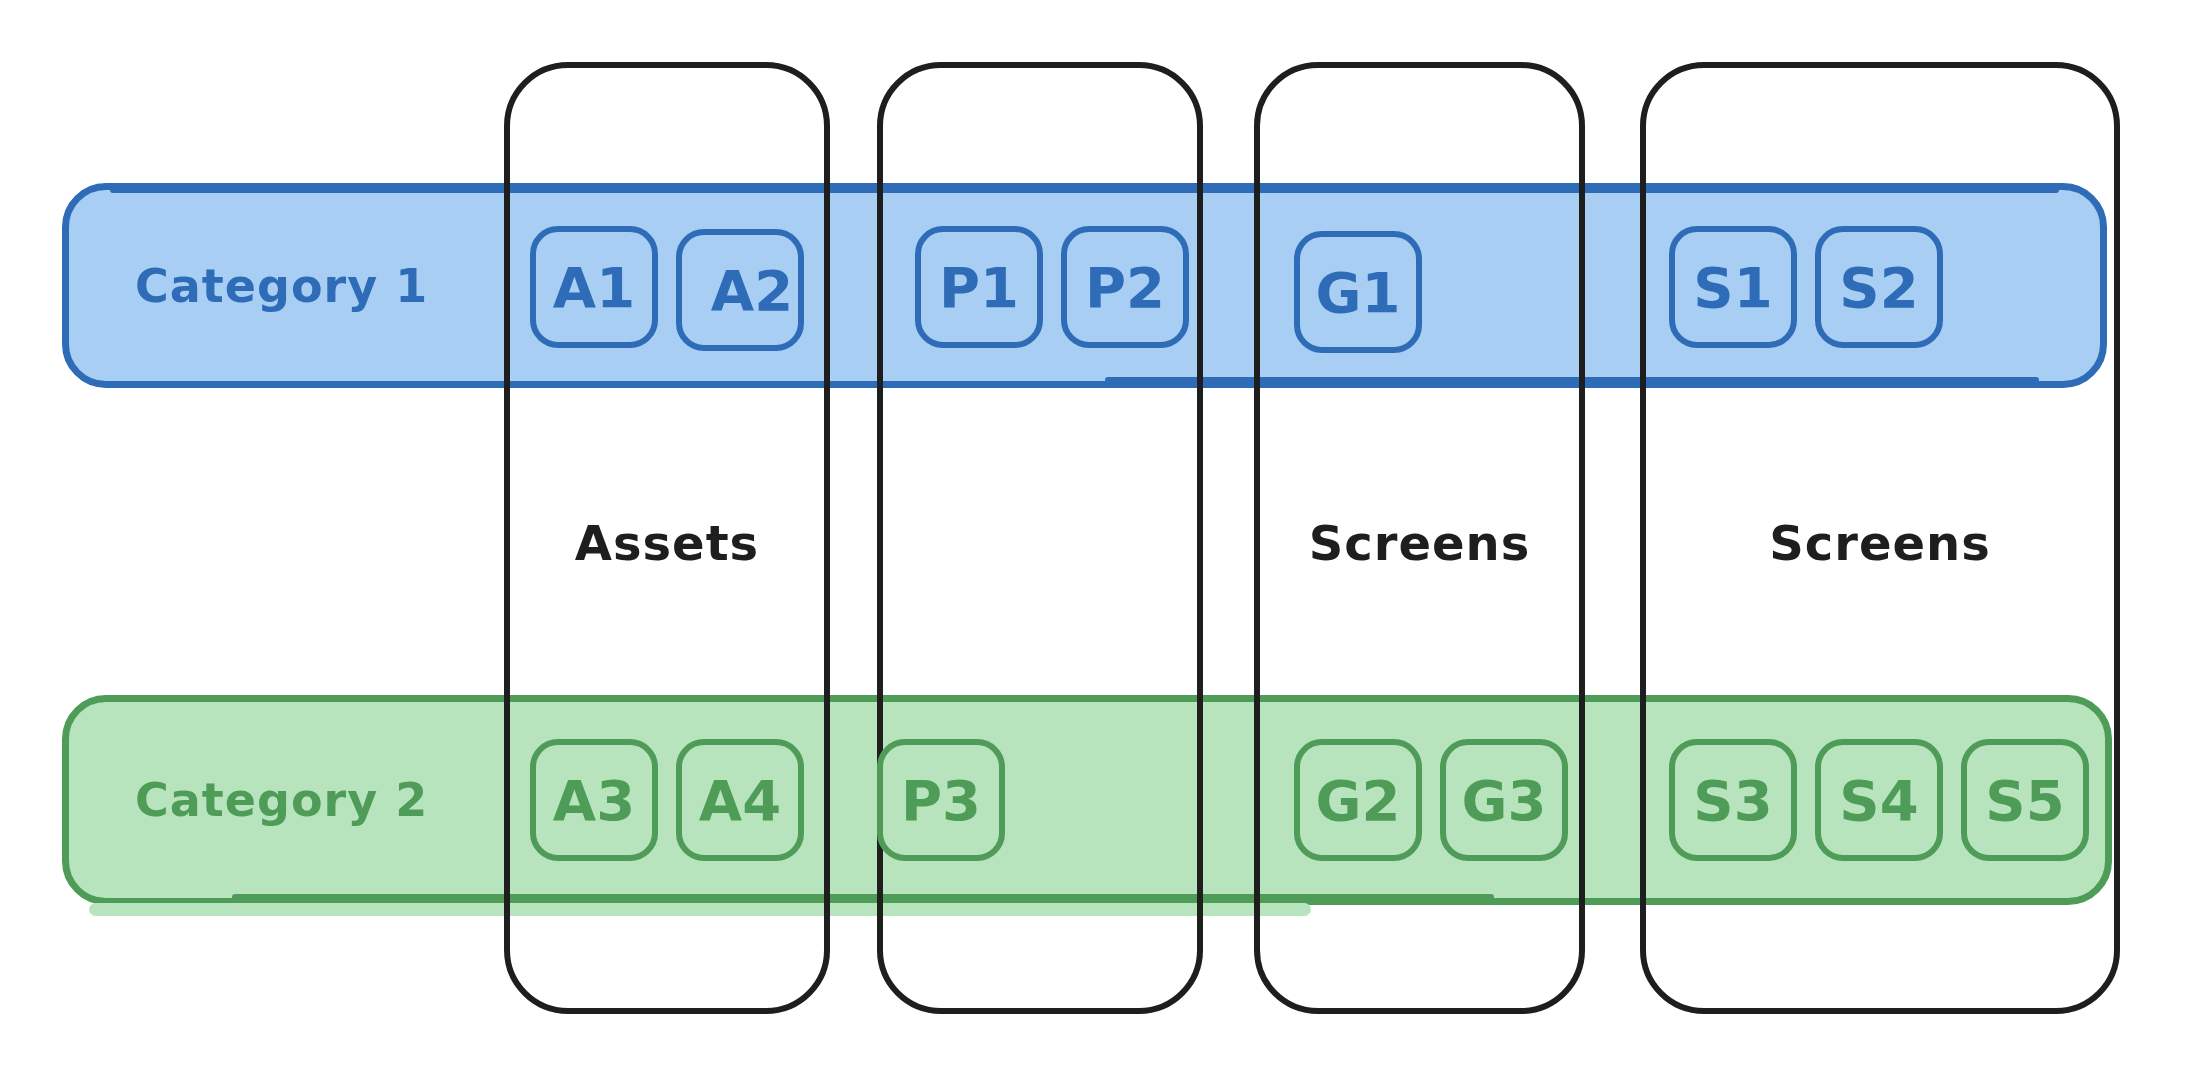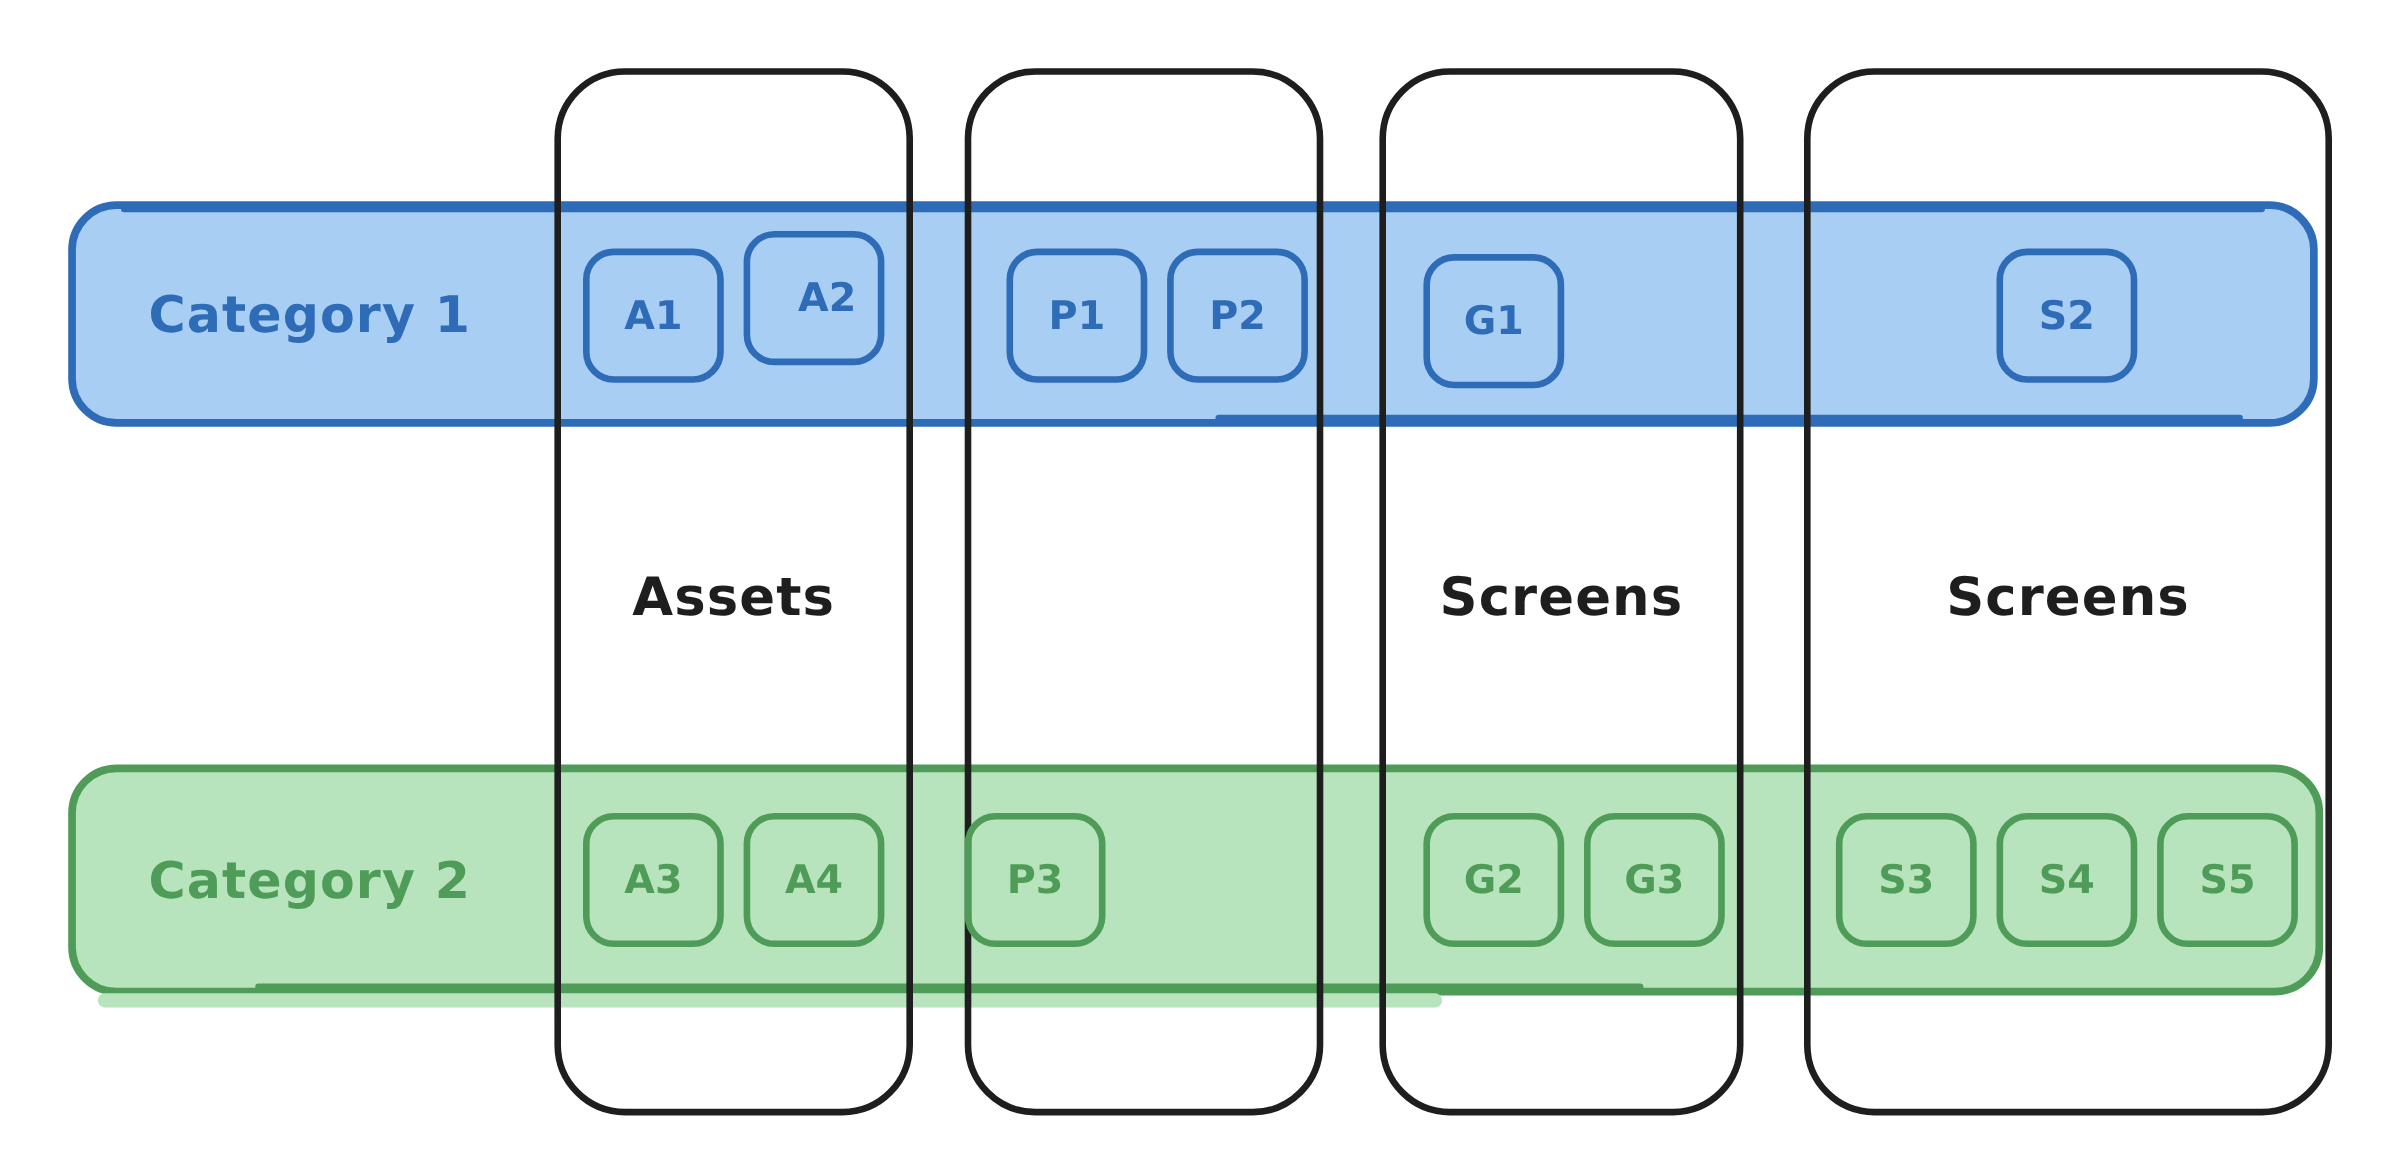--- a/index.html
+++ b/index.html
@@ -87,21 +87,21 @@
   
   .chip {
     position: absolute;
     width: 128px;
     height: 122px;
     box-sizing: border-box;
     border-radius: 28px;
     display: flex;
     align-items: center;
     justify-content: center;
-    font-size: 36px;
+    font-size: 56px;
     font-weight: 600;
     background: transparent;
     z-index: 6;
   }
   .chip-blue  { border: 6px solid #2E6CB8; color: #2E6CB8; }
   .chip-green { border: 6px solid #4E9C57; color: #4E9C57; }
 </style>
 </head>
 <body>
 
@@ -124,31 +124,34 @@
   <div class="column" style="left:1254px; top:62px; width:331px; height:952px;"></div>
   <div class="column" style="left:1640px; top:62px; width:480px; height:952px;"></div>
 
   <div class="col-label" style="left:504px;  top:515px; width:326px;">Assets</div>
   <div class="col-label" style="left:1254px; top:515px; width:331px;">Screens</div>
   <div class="col-label" style="left:1640px; top:515px; width:480px;">Screens</div>
 
   <div class="chip chip-blue" style="left:530px;  top:226px;">
     <span>A1</span>
   </div>
-  <div class="chip chip-blue" style="left:676px;  top:210px;padding-left:24px;">
+  <div class="chip chip-blue" style="left:676px;  top:229px;padding-left:24px;">
     <span>A2</span>
   </div>
   <div class="chip chip-blue" style="left:915px;  top:226px;">
     <span>P1</span>
   </div>
   <div class="chip chip-blue" style="left:1061px; top:226px;">
     <span>P2</span>
   </div>
   <div class="chip chip-blue" style="left:1294px; top:231px;">
     <span>G1</span>
+  </div>
+  <div class="chip chip-blue" style="left:1669px; top:226px;">
+    <span>S1</span>
   </div>
   <div class="chip chip-blue" style="left:1815px; top:226px;">
     <span>S2</span>
   </div>
 
   <div class="chip chip-green" style="left:530px;  top:739px;">
     <span>A3</span>
   </div>
   <div class="chip chip-green" style="left:676px;  top:739px;">
     <span>A4</span>

